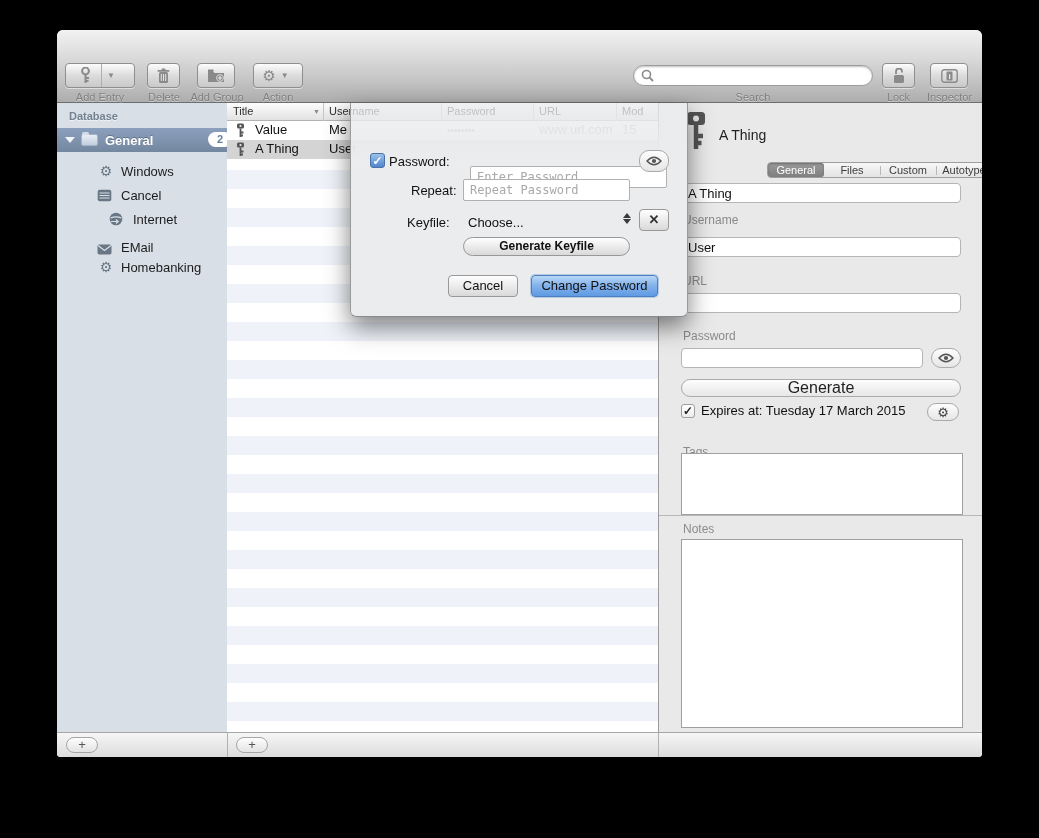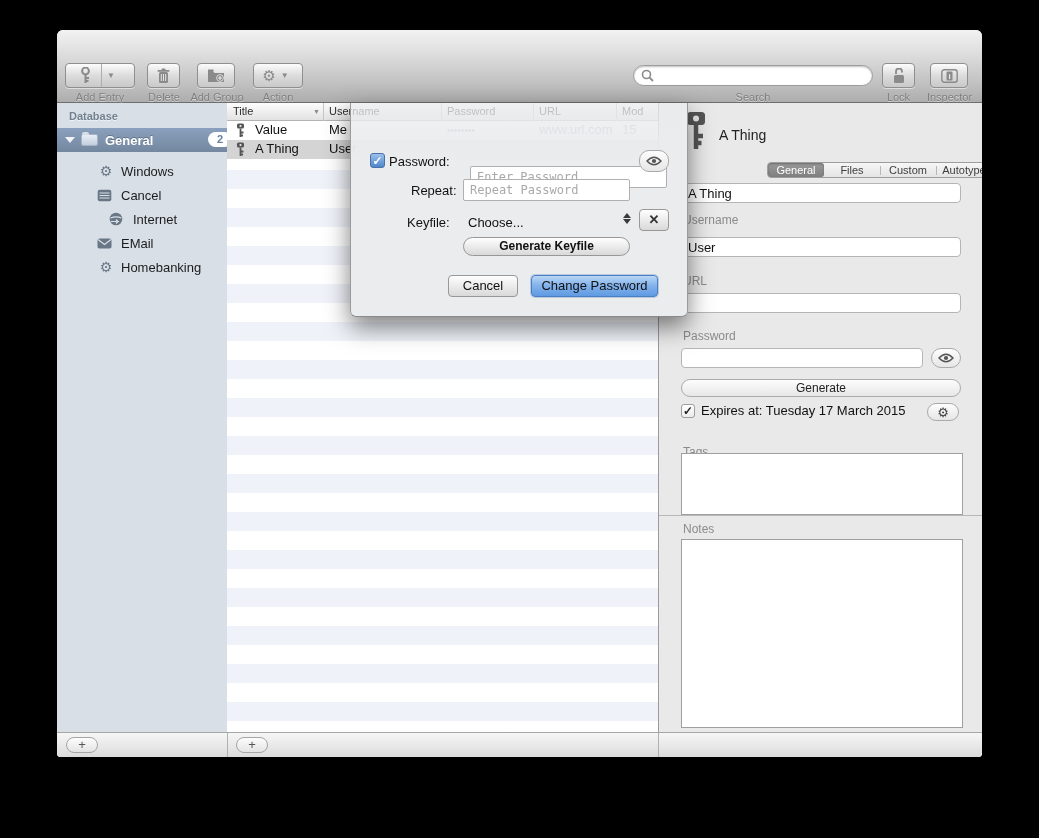--- a/index.html
+++ b/index.html
@@ -72,21 +72,21 @@
   .tab { flex:1; text-align:center; line-height:14px; position:relative; }
   .tab.active { background:linear-gradient(#9a9a9a,#7f7f7f); color:#fff; border-radius:3px; margin:0; box-shadow:inset 0 1px 2px rgba(0,0,0,.3); }
   .tab + .tab::before { content:""; position:absolute; left:0; top:3px; width:1px; height:9px; background:#b8b8b8; }
   .tab.active::before, .tab.active + .tab::before { display:none; }
   .ifield { position:absolute; height:20px; background:#fff; border:1px solid #b5b5b5; border-radius:4px; font-size:13px; color:#111;
             padding:0 6px; font-family:"Liberation Sans",sans-serif; }
   .ilabel { position:absolute; font-size:12px; color:#8b8b8b; }
   .eye-btn { position:absolute; width:30px; height:20px; border:1px solid #aaa; border-radius:10px;
              background:linear-gradient(#fdfdfd,#e6e6e6); display:flex; align-items:center; justify-content:center; color:#555; }
   .pill-btn { position:absolute; height:18px; border:1px solid #ababab; border-radius:9px; background:linear-gradient(#fdfdfd,#e7e7e7);
-              font-size:12px; color:#222; text-align:center; line-height:16px; }
+              font-size:16px; color:#222; text-align:center; line-height:16px; }
   .chk { width:14px; height:14px; border:1px solid #9e9e9e; border-radius:3px; background:linear-gradient(#fff,#ececec);
          display:inline-flex; align-items:center; justify-content:center; font-size:12px; color:#222; font-weight:bold; }
   .whitebox { position:absolute; background:#fff; border:1px solid #9f9f9f; }
   .hdiv { position:absolute; left:0; width:100%; height:1px; background:#b8b8b8; }
 
   
   .sheet { position:absolute; left:293px; top:73px; width:338px; height:214px; z-index:10;
            background:linear-gradient(rgba(235,236,238,.72), rgba(235,236,238,.97) 48px, #ebecee 70px);
            border-left:1px solid #9a9a9a; border-right:1px solid #9a9a9a; border-bottom:1px solid #8a8a8a;
            border-radius:0 0 6px 6px; box-shadow:0 10px 24px rgba(0,0,0,.5); font-size:13px; color:#111; }
@@ -203,21 +203,21 @@
       </div>
       <div class="sb-item" style="top:104px;margin-left:12px;">
         <span class="ic">
           <svg width="14" height="14" viewBox="0 0 14 14">
               <circle cx="7" cy="7" r="6.3" fill="#697685"></circle>
               <path d="M1.5 6 a9 5 0 0 1 11 0 M2 9.5 h7 l-2 -2 m2 2 l-2 2" stroke="#d8dfe7" stroke-width="1.2" fill="none"></path>
             </svg>
         </span>
         <span>Internet</span>
       </div>
-      <div class="sb-item" style="top:128px;">
+      <div class="sb-item" style="top:128px;align-items:flex-end;">
         <span class="ic">
           <svg width="15" height="11" viewBox="0 0 15 11">
               <rect x="0.5" y="0.5" width="14" height="10" rx="1.8" fill="#697685"></rect>
               <path d="M1 1.5 L7.5 6.5 L14 1.5" stroke="#d8dfe7" stroke-width="1.2" fill="none"></path>
             </svg>
         </span>
         <span>EMail</span>
       </div>
       <div class="sb-item" style="top:152px;">
         <span class="ic">⚙</span>

